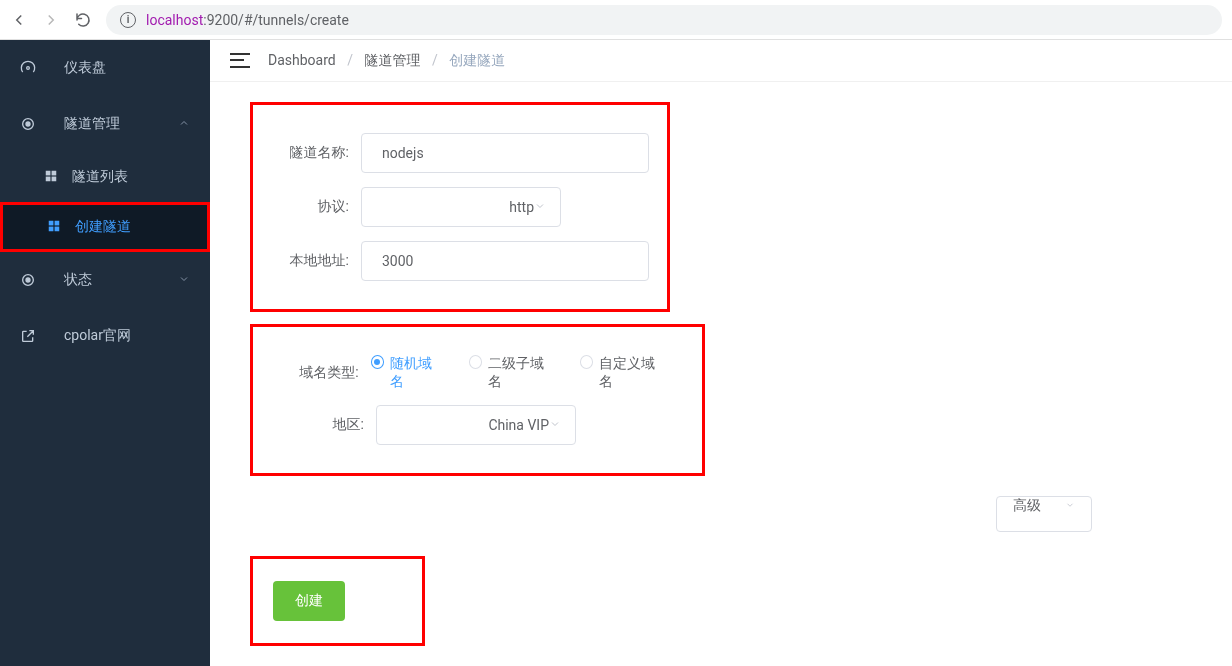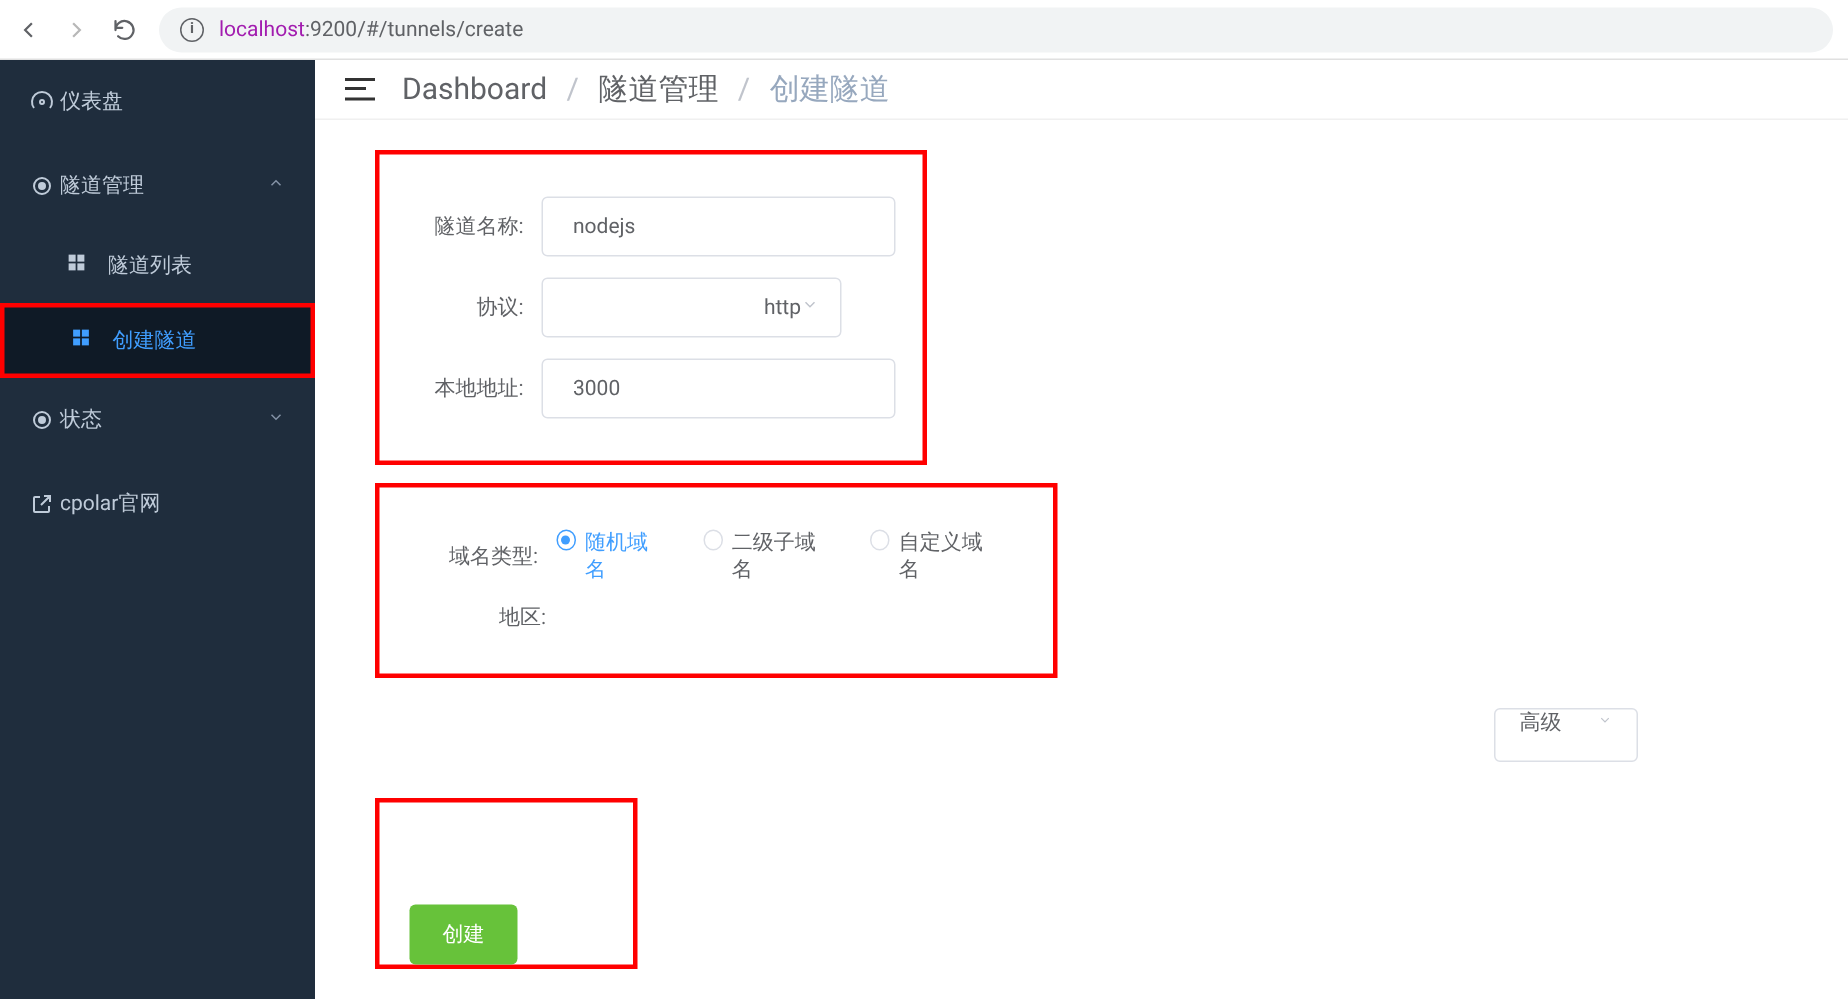--- a/index.html
+++ b/index.html
@@ -11,60 +11,60 @@
 .nav-btn svg { width: 18px; height: 18px; stroke: #606266; stroke-width: 2; fill: none; }
 .nav-btn.disabled svg { stroke: #b8b8b8; }
 .addr { flex: 1; display: flex; align-items: center; height: 30px; background: #f1f3f4; border-radius: 15px; padding: 0 14px; gap: 10px; color: #202124; font-size: 14px; }
 .addr .info-icon { width: 16px; height: 16px; border: 1px solid #606266; border-radius: 50%; display: inline-flex; align-items: center; justify-content: center; font-size: 10px; font-weight: 700; color: #606266; flex-shrink: 0; }
 .addr .host { font-weight: 400; color: #a21caf; }
 .addr .path { color: #606266; }
 
 
 .app { display: flex; height: calc(100% - 40px); }
 .sidebar { width: 210px; background: #1f2d3d; color: #bfcbd9; display: flex; flex-direction: column; padding-top: 0; }
-.side-item { display: flex; align-items: center; height: 56px; padding: 0 20px; gap: 4px; font-size: 14px; color: #bfcbd9; cursor: pointer; position: relative; }
+.side-item { display: flex; align-items: center; height: 56px; padding: 0 20px; gap: 28px; font-size: 14px; color: #bfcbd9; cursor: pointer; position: relative; }
 .side-item .chev { margin-left: auto; }
 .side-item .icon { width: 16px; height: 16px; display: inline-flex; align-items: center; justify-content: center; }
 .side-item .icon svg { width: 16px; height: 16px; }
 .side-sub { display: flex; align-items: center; height: 50px; padding-left: 44px; gap: 14px; font-size: 14px; color: #bfcbd9; cursor: pointer; }
 .side-sub.active { background: #0f1a26; color: #409eff; }
 .side-sub .icon svg { width: 14px; height: 14px; }
 .highlight-red { border: 3px solid #ff0000; }
 
 .main { flex: 1; background: #fff; display: flex; flex-direction: column; }
 .topbar { height: 50px; display: flex; align-items: center; padding: 0 20px; gap: 18px; border-bottom: 1px solid #f0f0f0; }
 .hamburger { width: 20px; height: 20px; display: flex; flex-direction: column; justify-content: space-around; }
 .hamburger span { height: 2px; background: #333; display: block; }
 .hamburger span:nth-child(1){ width: 20px; } .hamburger span:nth-child(2){ width: 14px; } .hamburger span:nth-child(3){ width: 20px; }
-.crumbs { font-size: 20px; color: #606266; }
+.crumbs { font-size: 14px; color: #606266; }
 .crumbs .sep { margin: 0 8px; color: #c0c4cc; }
 .crumbs .muted { color: #97a8be; }
 
 .content { padding: 20px 40px; position: relative; }
-.form-box { border: 3px solid #ff0000; padding: 14px 18px; margin-bottom: 12px; width: 368px; }
+.form-box { border: 3px solid #ff0000; padding: 14px 18px; margin-bottom: 12px; width: 420px; }
 .form-row { display: flex; align-items: center; margin: 14px 0; }
 .form-row label { width: 78px; text-align: right; font-size: 14px; color: #606266; margin-right: 12px; }
 .text-input { flex: 1; height: 40px; border: 1px solid #dcdfe6; border-radius: 4px; padding: 0 20px; font-size: 14px; color: #606266; outline: none; }
 .select { flex: 0 0 200px; height: 40px; border: 1px solid #dcdfe6; border-radius: 4px; padding: 0 14px; font-size: 14px; color: #606266; display: flex; align-items: center; justify-content: flex-end; cursor: pointer; }
 .select .caret svg { width: 12px; height: 12px; stroke: #c0c4cc; stroke-width: 2; fill: none; }
 
 .form-box2 { border: 3px solid #ff0000; padding: 14px 11px; width: 455px; margin-bottom: 20px; }
 .radio-row { display: flex; align-items: center; margin: 14px 0; }
 .radio-row label.lab { width: 100px; text-align: right; font-size: 14px; color: #606266; margin-right: 12px; }
 .radio { display: inline-flex; align-items: flex-start; gap: 6px; margin-right: 26px; font-size: 14px; color: #606266; cursor: pointer; }
 .radio .dot { width: 14px; height: 14px; border: 1px solid #dcdfe6; border-radius: 50%; display: inline-flex; align-items: center; justify-content: center; }
 .radio.checked .dot { border-color: #409eff; }
 .radio.checked .dot::after { content: ""; width: 6px; height: 6px; background: #409eff; border-radius: 50%; }
 .radio.checked { color: #409eff; }
 
 .advanced-row { display: flex; justify-content: flex-end; padding-right: 100px; margin: 10px 0 24px; }
 .adv-btn { border: 1px solid #dcdfe6; border-radius: 4px; height: 36px; padding: 0 16px; font-size: 14px; color: #606266; background: #fff; display: inline-flex; align-items: flex-start; gap: 24px; cursor: pointer; }
 .adv-btn .caret svg { width: 10px; height: 10px; stroke: #c0c4cc; stroke-width: 2; fill: none; }
 
-.submit-box { border: 3px solid #ff0000; width: 175px; height: 114px; display: flex; align-items: flex-end; padding-left: 20px; }
+.submit-box { border: 3px solid #ff0000; width: 175px; height: 90px; display: flex; align-items: center; padding-left: 20px; }
 .create-btn { background: #67c23a; color: #fff; border: none; border-radius: 4px; height: 40px; padding: 0 22px; font-size: 14px; cursor: pointer; }
 </style>
 </head>
 <body>
 
 <div class="browser-bar">
   <div class="nav-btn">
       <svg viewBox="0 0 24 24">
         <polyline points="15 18 9 12 15 6"></polyline>
       </svg>
@@ -196,20 +196,26 @@
               <span class="dot"></span>
               <span>二级子域名</span>
             </span>
           <span class="radio">
               <span class="dot"></span>
               <span>自定义域名</span>
             </span>
         </div>
         <div class="radio-row">
           <label class="lab">地区:</label>
+          <div class="select">
+            <span>China VIP</span>
+            <span class="caret"><svg viewBox="0 0 24 24">
+                  <polyline points="6 9 12 15 18 9"></polyline>
+                </svg></span>
+          </div>
         </div>
       </div>
 
       <div class="advanced-row">
         <button class="adv-btn">
           <span>高级</span>
           <span class="caret"><svg viewBox="0 0 24 24">
                 <polyline points="6 9 12 15 18 9"></polyline>
               </svg></span>
         </button>

